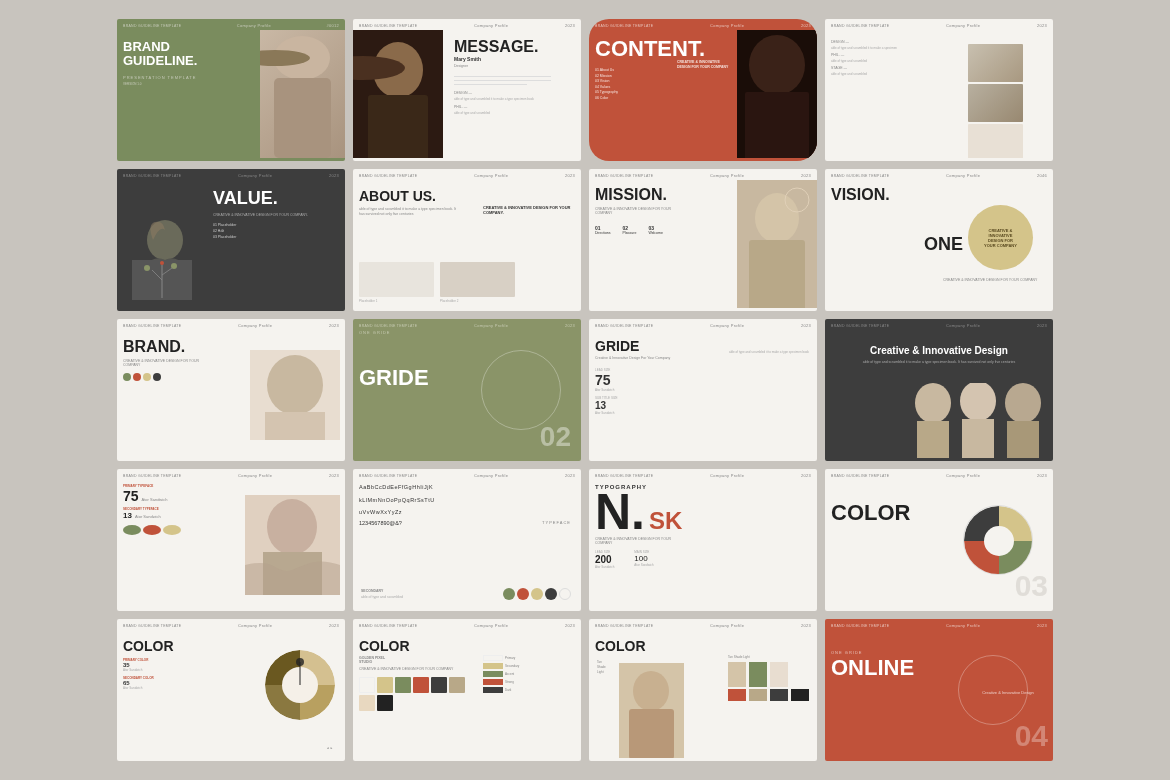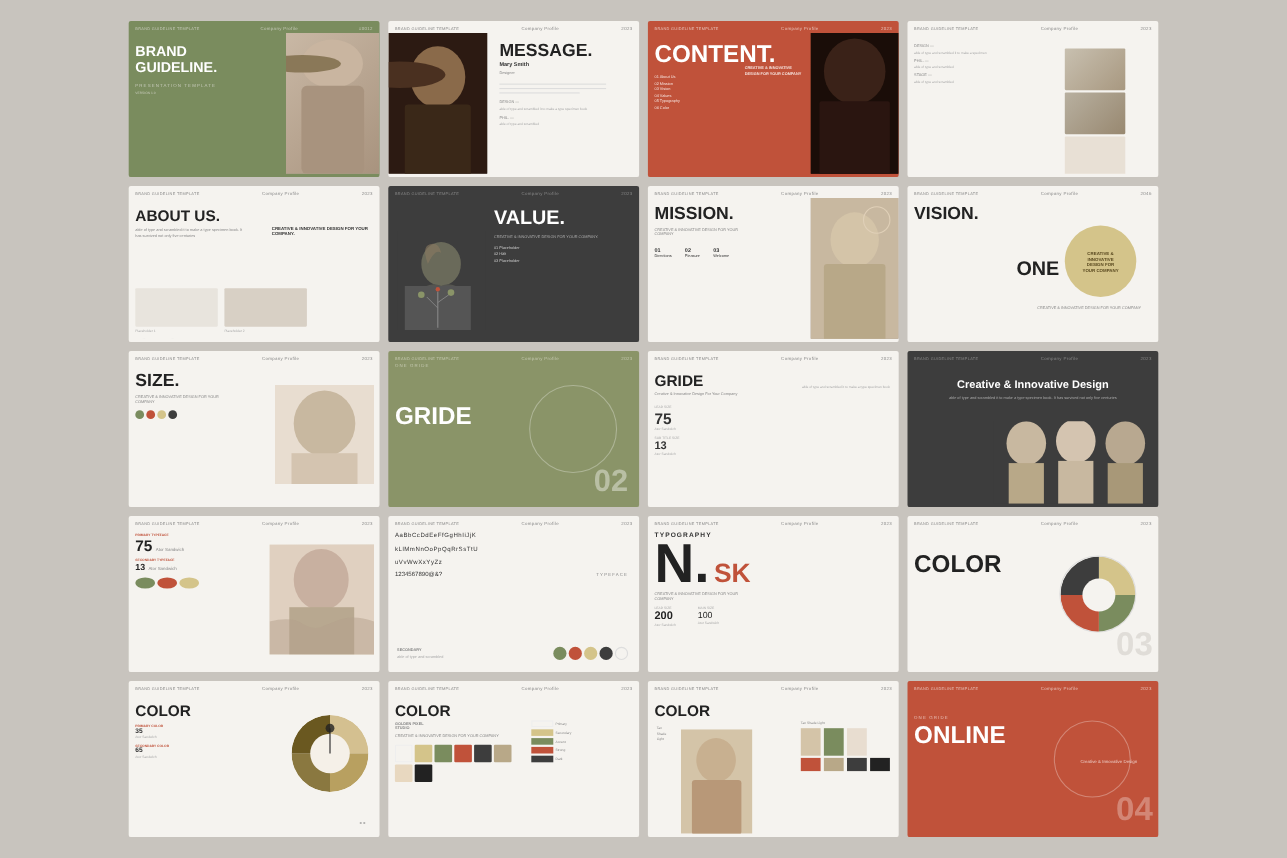--- a/index.html
+++ b/index.html
@@ -56,21 +56,21 @@
       background: linear-gradient(135deg, #4a3728 0%, #2c1f14 100%);
       overflow: hidden;
     }
     .slide-2 .right-content { margin-left: 95px; }
     .slide-2 .name { font-size: 5px; font-weight: bold; color: #333; }
     .slide-2 .desc { font-size: 3.5px; color: #888; margin-top: 2px; }
     .slide-2 .lines { margin-top: 8px; }
     .slide-2 .line { height: 1px; background: #ddd; margin: 3px 0; width: 80%; }
 
     
-    .slide-3 { background: #c0523a; }
+    .slide-3 { background: #c0523a; border-radius: 20px; }
     .slide-3 .slide-header { color: #e8c4bb; }
     .slide-3 .big-title { font-size: 22px; font-weight: 900; color: #fff; padding-top: 6px; }
     .slide-3-img {
       position: absolute; right: 0; top: 0; width: 80px; height: 100%;
       background: linear-gradient(135deg, #2c1a12 0%, #1a0d08 100%);
     }
     .slide-3 .content-list { margin-top: 6px; }
     .slide-3 .content-item { font-size: 3.5px; color: #f5e0db; margin: 1.5px 0; }
     .slide-3 .right-box {
       position: absolute; right: 85px; top: 30px;
@@ -261,51 +261,20 @@
         <div style="font-size:3.5px;color:#888;margin:2px 0;">DESIGN —</div>
         <div style="font-size:3px;color:#aaa;line-height:1.4;width:90px;">able of type and scrambled it to make a specimen</div>
         <div style="font-size:3.5px;color:#888;margin:3px 0 2px;">PHIL. —</div>
         <div style="font-size:3px;color:#aaa;line-height:1.4;width:90px;">able of type and scrambled</div>
         <div style="font-size:3.5px;color:#888;margin:3px 0 2px;">STAGE —</div>
         <div style="font-size:3px;color:#aaa;line-height:1.4;width:90px;">able of type and scrambled</div>
       </div>
     </div>
   </div>
 
-  <div class="slide slide-5">
-    <div class="slide-header">
-      <span style="font-size:3.5px;">BRAND GUIDELINE TEMPLATE</span>
-      <span>Company Profile</span>
-      <span>2023</span>
-    </div>
-    <div class="slide-inner-content">
-      <div class="big-title">ABOUT US.</div>
-      <div class="desc-text">able of type and scrambled it to make a type specimen book. It has survived not only five centuries</div>
-      <div class="right-box" style="position:absolute;right:8px;top:25px;width:90px;">
-        <div style="font-size:4px;color:#333;font-weight:bold;">CREATIVE &amp; INNOVATIVE DESIGN FOR YOUR COMPANY.</div>
-      </div>
-      <div style="display:flex;gap:6px;margin-top:45px;">
-        <div>
-          <div style="background:#e8e4dd;height:35px;width:75px;border-radius:1px;"></div>
-          <div style="font-size:3px;color:#aaa;margin-top:2px;">Placeholder 1</div>
-        </div>
-        <div>
-          <div style="background:#d8d0c5;height:35px;width:75px;border-radius:1px;"></div>
-          <div style="font-size:3px;color:#aaa;margin-top:2px;">Placeholder 2</div>
-        </div>
-      </div>
-      <div style="display:flex;gap:10px;margin-top:5px;align-items:center;">
-        <div style="width:16px;height:16px;border:1px solid #ddd;border-radius:50%;display:flex;align-items:center;justify-content:center;font-size:4px;color:#888;">01</div>
-
-        <div style="width:16px;height:16px;border:1px solid #ddd;border-radius:50%;display:flex;align-items:center;justify-content:center;font-size:4px;color:#888;">02</div>
-
-      </div>
-    </div>
-  </div>
-
   <div class="slide slide-6">
     <div class="slide-header">
       <span style="font-size:3.5px;">BRAND GUIDELINE TEMPLATE</span>
       <span>Company Profile</span>
       <span>2023</span>
     </div>
     <div class="slide-inner-content">
       <div style="position:absolute;left:8px;top:30px;width:60px;">
         <svg viewBox="0 0 80 90" width="80" height="90">
           <rect width="80" height="90" fill="#3d3d3d"></rect>
@@ -330,20 +299,51 @@
           <line x1="25" y1="20" x2="15" y2="10" stroke="#888" stroke-width="0.8"></line>
           <line x1="25" y1="15" x2="35" y2="8" stroke="#888" stroke-width="0.8"></line>
           <circle cx="10" cy="8" r="3" fill="#8a9468"></circle>
           <circle cx="37" cy="6" r="3" fill="#8a9468"></circle>
           <circle cx="25" cy="3" r="2" fill="#c0523a"></circle>
         </svg>
       </div>
     </div>
   </div>
 
+  <div class="slide slide-5">
+    <div class="slide-header">
+      <span style="font-size:3.5px;">BRAND GUIDELINE TEMPLATE</span>
+      <span>Company Profile</span>
+      <span>2023</span>
+    </div>
+    <div class="slide-inner-content">
+      <div class="big-title">ABOUT US.</div>
+      <div class="desc-text">able of type and scrambled it to make a type specimen book. It has survived not only five centuries</div>
+      <div class="right-box" style="position:absolute;right:8px;top:25px;width:90px;">
+        <div style="font-size:4px;color:#333;font-weight:bold;">CREATIVE &amp; INNOVATIVE DESIGN FOR YOUR COMPANY.</div>
+      </div>
+      <div style="display:flex;gap:6px;margin-top:45px;">
+        <div>
+          <div style="background:#e8e4dd;height:35px;width:75px;border-radius:1px;"></div>
+          <div style="font-size:3px;color:#aaa;margin-top:2px;">Placeholder 1</div>
+        </div>
+        <div>
+          <div style="background:#d8d0c5;height:35px;width:75px;border-radius:1px;"></div>
+          <div style="font-size:3px;color:#aaa;margin-top:2px;">Placeholder 2</div>
+        </div>
+      </div>
+      <div style="display:flex;gap:10px;margin-top:5px;align-items:center;">
+        <div style="width:16px;height:16px;border:1px solid #ddd;border-radius:50%;display:flex;align-items:center;justify-content:center;font-size:4px;color:#888;">01</div>
+
+        <div style="width:16px;height:16px;border:1px solid #ddd;border-radius:50%;display:flex;align-items:center;justify-content:center;font-size:4px;color:#888;">02</div>
+
+      </div>
+    </div>
+  </div>
+
   <div class="slide slide-7">
     <div class="slide-header">
       <span style="font-size:3.5px;">BRAND GUIDELINE TEMPLATE</span>
       <span>Company Profile</span>
       <span>2023</span>
     </div>
     <div class="slide-inner-content">
       <div class="slide-7-img">
         <svg viewBox="0 0 80 130" width="80" height="130" style="display:block;">
           <rect width="80" height="130" fill="#c8b8a0"></rect>
@@ -378,21 +378,21 @@
     </div>
   </div>
 
   <div class="slide slide-9">
     <div class="slide-header">
       <span style="font-size:3.5px;">BRAND GUIDELINE TEMPLATE</span>
       <span>Company Profile</span>
       <span>2023</span>
     </div>
     <div class="slide-inner-content">
-      <div class="big-title">SIZE.</div>
+      <div class="big-title">BRAND.</div>
       <div class="desc" style="font-size:3.5px;color:#888;margin-top:3px;width:80px;">CREATIVE &amp; INNOVATIVE DESIGN FOR YOUR COMPANY</div>
       <div class="slide-9-img">
         <svg viewBox="0 0 90 90" width="90" height="90" style="display:block;">
           <rect width="90" height="90" fill="#e8ddd0"></rect>
           <ellipse cx="45" cy="35" rx="28" ry="30" fill="#c8b8a0"></ellipse>
           <rect x="15" y="62" width="60" height="30" fill="#d4c4b0"></rect>
         </svg>
       </div>
       <div class="color-dots">
         <div class="dot" style="background:#7a8c5e;"></div>

